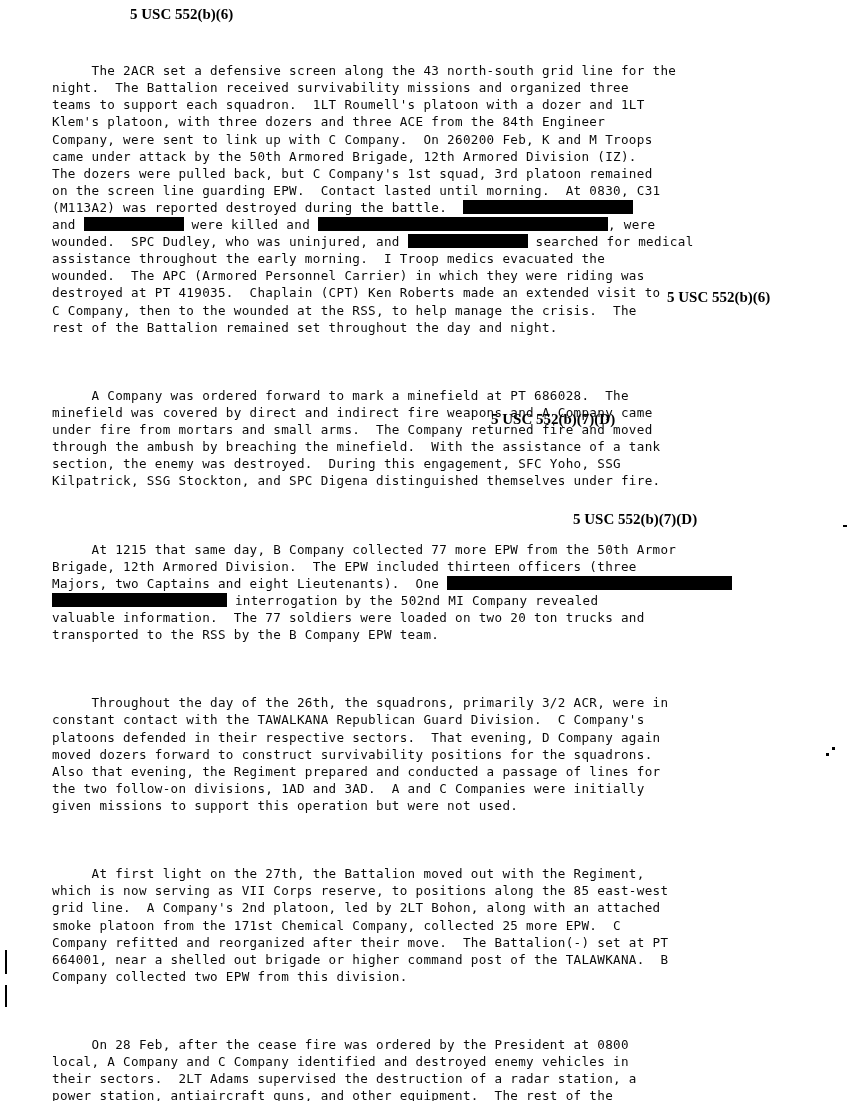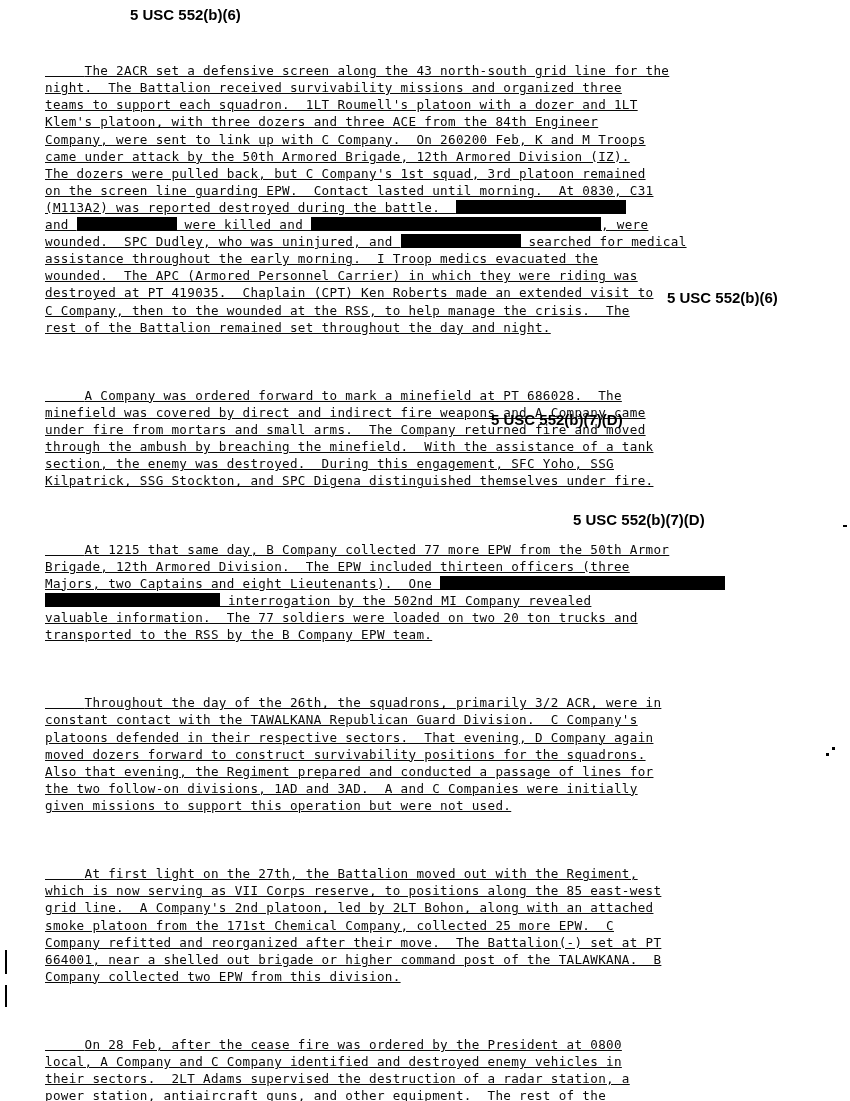--- a/index.html
+++ b/index.html
@@ -16,44 +16,43 @@
     overflow: hidden;
   }
   .page {
     position: relative;
     width: 850px;
     height: 1101px;
     padding: 0;
   }
   .redaction-label {
     position: absolute;
-    font-family: Liberation Sans, sans-serif;
+    font-family: Liberation Serif, serif;
     font-weight: bold;
     font-size: 15px;
     letter-spacing: 0px;
     color: #000;
     white-space: nowrap;
   }
   .body-text {
     position: absolute;
     left: 36px;
     top: 28px;
     width: 790px;
     font-family: "DejaVu Sans Mono", monospace;
     font-size: 12.6px;
     line-height: 17.1px;
     letter-spacing: 0.32px;
     white-space: pre-wrap;
     word-spacing: 0px;
     color: #0a0a0a;
   }
   .para {
-    margin: 0 0 17px 9px;
+    margin: 0 0 17px 16px;
     white-space: pre-wrap;
-    text-decoration: underline;
   }
   .bar {
     display: inline-block;
     background: #000;
     vertical-align: -2px;
     height: 14px;
     border-radius: 0;
   }
   
   .speck {

